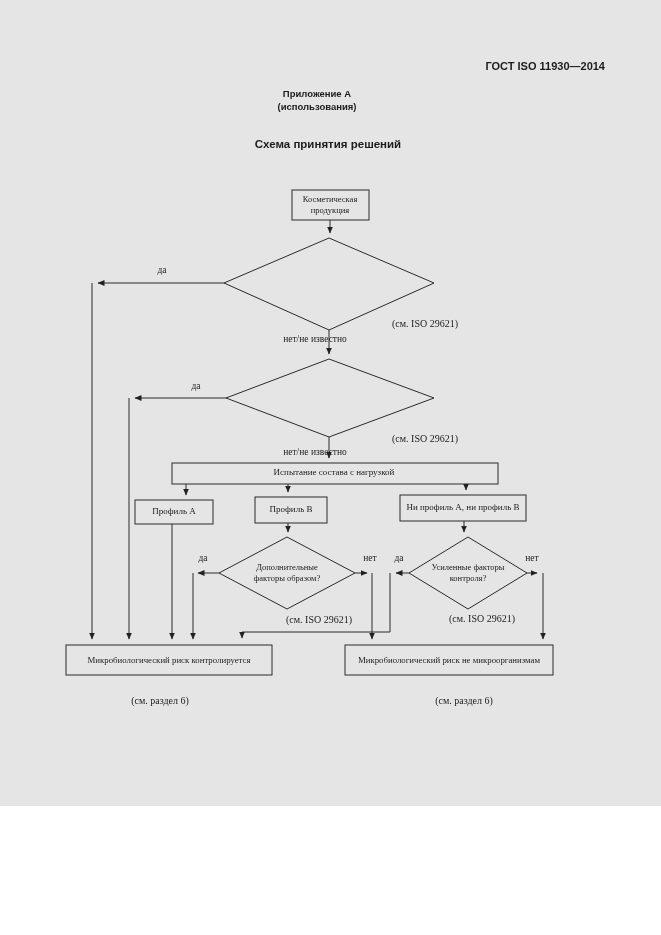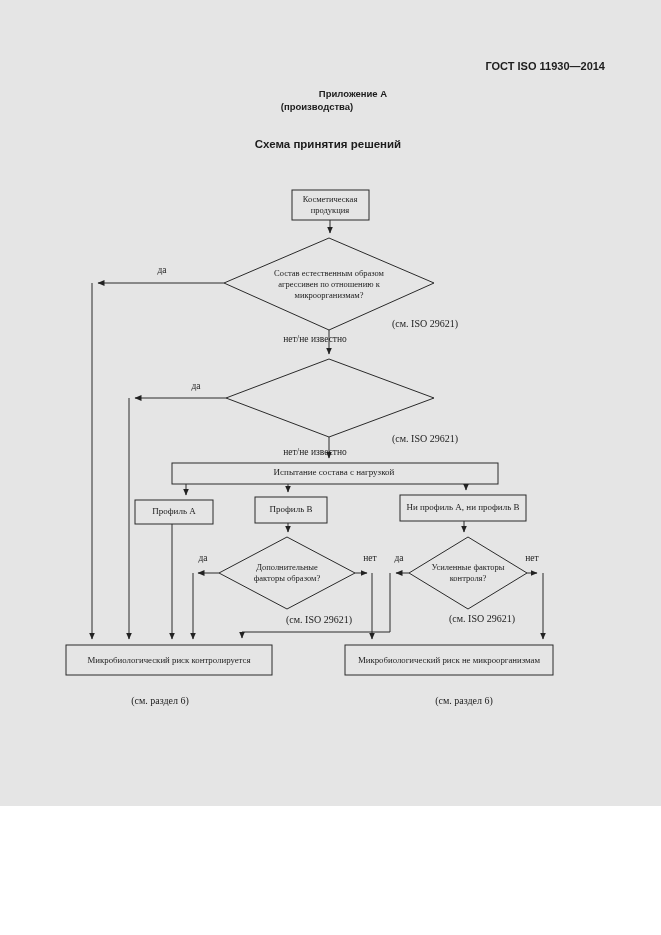--- a/index.html
+++ b/index.html
@@ -3,21 +3,21 @@
 <meta charset="utf-8">
 <style>
   html,body { margin:0; padding:0; background:#ffffff; }
   .page {
     position:relative; width:661px; height:806px; margin:0 auto;
     background:#e5e5e5; overflow:hidden;
     font-family:"Liberation Serif","DejaVu Serif",serif; color:#1c1c1c;padding-left:21px;
   }
   .sans { font-family:"Liberation Sans","DejaVu Sans",sans-serif; }
   .doc-number { position:absolute; top:60px; right:77px; font-size:11px; font-weight:bold; }
-  .appendix      { position:absolute; top:88px;  left:317px; transform:translateX(-50%); font-size:9.5px; font-weight:bold;margin-left:36px; }
+  .appendix      { position:absolute; top:88px;  left:317px; transform:translateX(-50%); font-size:9.5px; font-weight:bold; }
   .appendix-sub  { position:absolute; top:101px; left:317px; transform:translateX(-50%); font-size:9.5px; font-weight:bold; }
   .scheme-title  { position:absolute; top:138px; left:328px; transform:translateX(-50%); font-size:11.5px; font-weight:bold; }
   .page-number   { position:absolute; top:838px; left:574px; transform:translateX(-50%); font-size:10.5px; }
 
   svg.fc { position:absolute; left:0; top:0; }
   svg.fc line, svg.fc polyline, svg.fc polygon, svg.fc rect {
     stroke:#2a2a2a; stroke-width:1; fill:none;
   }
 
   .t { position:absolute; transform:translate(-50%,-50%); text-align:center; }
@@ -28,21 +28,21 @@
   .ref { font-size:10px; white-space:nowrap;margin-left:12px; }
   .nw  { white-space:nowrap; }
 </style>
 </head>
 <body>
 
 <div class="page">
 
   <div class="doc-number sans">ГОСТ ISO 11930—2014</div>
   <div class="appendix sans">Приложение А</div>
-  <div class="appendix-sub sans">(производства)</div>
+  <div class="appendix-sub sans">(использования)</div>
   <div class="scheme-title sans">Схема принятия решений</div>
 
   <svg class="fc" width="661" height="935" viewBox="0 0 661 935">
     <defs>
       <marker id="arr" markerWidth="8" markerHeight="8" refX="6.5" refY="3" orient="auto">
         <path d="M0,0 L7,3 L0,6 Z" fill="#222" stroke="none"></path>
       </marker>
     </defs>
 
     <rect x="292" y="190" width="77" height="30"></rect>
@@ -82,21 +82,20 @@
     <polyline points="390,573 390,632 242,632 242,638" marker-end="url(#arr)"></polyline>
     <line x1="527" y1="573" x2="537" y2="573" marker-end="url(#arr)"></line>
     <line x1="543" y1="573" x2="543" y2="639" marker-end="url(#arr)"></line>
 
     <rect x="66" y="645" width="206" height="30"></rect>
     <rect x="345" y="645" width="208" height="30"></rect>
   </svg>
 
   <div class="t t8" style="left:330px; top:205px; width:80px;">Косметическая продукция</div>
 
-  <div class="t t8" style="left:329px; top:284px; width:112px;">Состав естественным образом агрессивен по отношению к микроорганизмам?</div>
   <div class="t ref" style="left:413px; top:323px;">(см. ISO 29621)</div>
   <div class="t lbl" style="left:162px; top:270px;">да</div>
   <div class="t lbl" style="left:315px; top:339px;">нет/не известно</div>
 
   <div class="t ref" style="left:413px; top:438px;">(см. ISO 29621)</div>
   <div class="t lbl" style="left:196px; top:386px;">да</div>
   <div class="t lbl" style="left:315px; top:452px;">нет/не известно</div>
 
   <div class="t t9 nw" style="left:334px; top:473px;">Испытание состава с нагрузкой</div>
 

